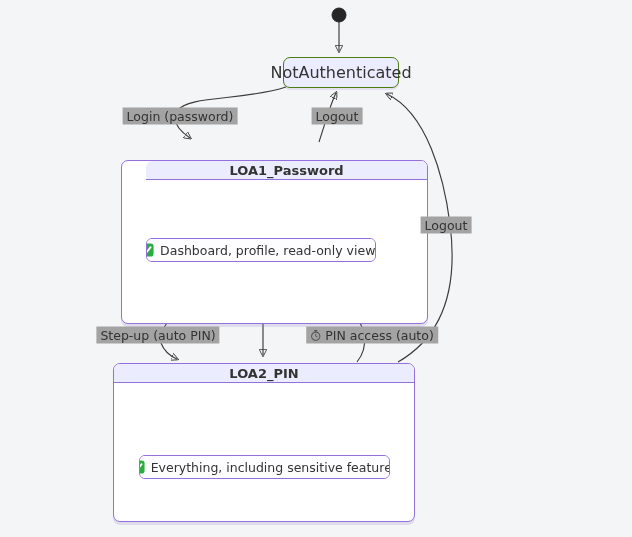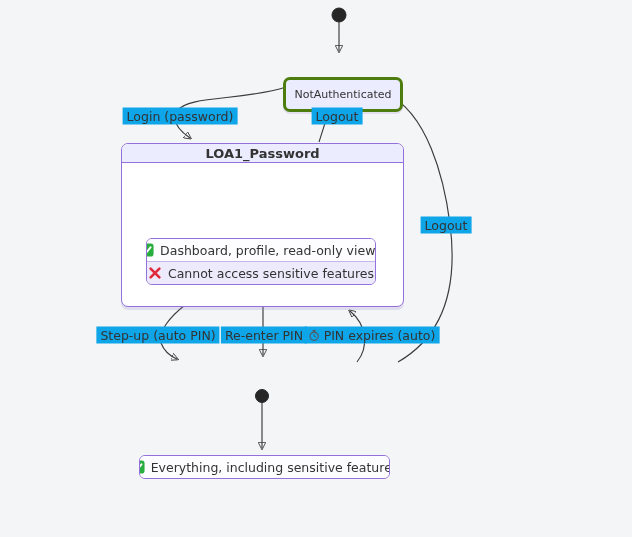--- a/index.html
+++ b/index.html
@@ -14,26 +14,25 @@
     background:#f4f5f7;
     overflow:hidden;
   }
   .edges{position:absolute;inset:0;width:632px;height:537px;}
   .edges path{fill:none;stroke:#3b3b3b;stroke-width:1.15px;}
   .edges circle{fill:#262626;stroke:#262626;}
 
   .state-simple{
     position:absolute;
     background:#ECECFF;
-    border:3px solid #4d7c0f;
+    border:1px solid #4d7c0f;
     border-radius:7px;
     display:flex;align-items:center;justify-content:center;
-    font-size:11px;
+    font-size:16px;
     box-shadow:0 2px 0 rgba(150,130,200,.18);
-    margin-top:20px;
   }
   .state-composite{
     position:absolute;
     background:#ffffff;
     border:1px solid #9370DB;
     border-radius:7px;
     box-shadow:0 3px 0 rgba(150,130,200,.22);
   }
   .state-composite .title-bar{
     height:18px;
@@ -55,21 +54,21 @@
     gap:6px;height:22px;background:#fdfdff;
     padding:0 4px;white-space:nowrap;
   }
   .note-row + .note-row{
     background:#eceafb;
     border-top:1px solid #c4b6e8;
   }
   .edge-label{
     position:absolute;
     transform:translate(-50%,-50%);
-    background:#0ea5e9;
+    background:#a3a3a3;
     padding:1px 4px;
     font-size:12.5px;
     white-space:nowrap;
     display:flex;align-items:center;gap:4px;
     line-height:15px;
   }
   .icon{display:inline-flex;flex:none;}
 </style>
 </head>
 <body>
@@ -96,46 +95,43 @@
     <path d="M185,305 C171,316 157,332 161,343 C164,351 170,356 177,359" marker-end="url(#arrow)"></path>
     <path d="M263,305 L263,355" marker-end="url(#arrow)"></path>
     <path d="M357,362 C369,347 367,325 350,311" marker-end="url(#arrow)"></path>
     <path d="M398,362 C452,331 456,271 450,224 C444,177 427,113 387,94" marker-end="url(#arrow)"></path>
   </svg>
 
   <div class="state-simple" style="left:283px;top:57px;width:114px;height:29px;">
     <span>NotAuthenticated</span>
   </div>
 
-  <div class="state-composite" style="left:121px;top:143px;width:281px;height:162px;">
+  <div class="state-composite" style="left:121px;top:160px;width:281px;height:162px;padding-left:24px;">
     <div class="title-bar">
       <span>LOA1_Password</span>
     </div>
   </div>
 
   <div class="note-box" style="left:146px;top:238px;width:228px;">
     <div class="note-row">
       <span class="icon">
         <svg width="14" height="14" viewBox="0 0 16 16">
           <rect x="0.5" y="0.5" width="15" height="15" rx="3.2" fill="#2aad3f"></rect>
           <path d="M4 8.6 L6.9 11.4 L12 4.9" stroke="#ffffff" stroke-width="2.2" fill="none" stroke-linecap="round" stroke-linejoin="round"></path>
         </svg>
       </span>
       <span>Dashboard, profile, read-only views</span>
     </div>
-    <div class="note-row">
-      <span class="icon">
-        <svg width="14" height="14" viewBox="0 0 16 16">
-          <path d="M3 3 L13 13 M13 3 L3 13" stroke="#e02b3c" stroke-width="3" stroke-linecap="round"></path>
-        </svg>
-      </span>
-      <span>Cannot access sensitive features</span>
+  </div>
+
+  <div class="state-composite" style="left:113px;top:363px;width:300px;height:157px;">
+    <div class="title-bar">
+      <span>LOA2_PIN</span>
     </div>
   </div>
-
 
   <div class="note-box" style="left:139px;top:455px;width:249px;">
     <div class="note-row">
       <span class="icon">
         <svg width="14" height="14" viewBox="0 0 16 16">
           <rect x="0.5" y="0.5" width="15" height="15" rx="3.2" fill="#2aad3f"></rect>
           <path d="M4 8.6 L6.9 11.4 L12 4.9" stroke="#ffffff" stroke-width="2.2" fill="none" stroke-linecap="round" stroke-linejoin="round"></path>
         </svg>
       </span>
       <span>Everything, including sensitive features</span>
@@ -147,33 +143,30 @@
   </div>
 
   <div class="edge-label" style="left:337px;top:116px;">
     <span>Logout</span>
   </div>
 
   <div class="edge-label" style="left:158px;top:335px;">
     <span>Step-up (auto PIN)</span>
   </div>
 
-  <div class="edge-label" style="left:264px;top:335px;">
-    <span>Re-enter PIN</span>
-  </div>
 
   <div class="edge-label" style="left:372px;top:335px;">
     <span class="icon">
       <svg width="11" height="12" viewBox="0 0 14 15">
         <line x1="5" y1="1.2" x2="9" y2="1.2" stroke="#555" stroke-width="1.4"></line>
         <line x1="7" y1="1.2" x2="7" y2="3.2" stroke="#555" stroke-width="1.4"></line>
         <circle cx="7" cy="8.5" r="5.3" fill="none" stroke="#555" stroke-width="1.3"></circle>
         <path d="M7 5.6 L7 8.5 L9.3 9.6" fill="none" stroke="#555" stroke-width="1.2"></path>
       </svg>
     </span>
-    <span>PIN expires (auto)</span>
+    <span>PIN access (auto)</span>
   </div>
 
   <div class="edge-label" style="left:446px;top:225px;">
     <span>Logout</span>
   </div>
 
 </div>
 
 </body></html>

